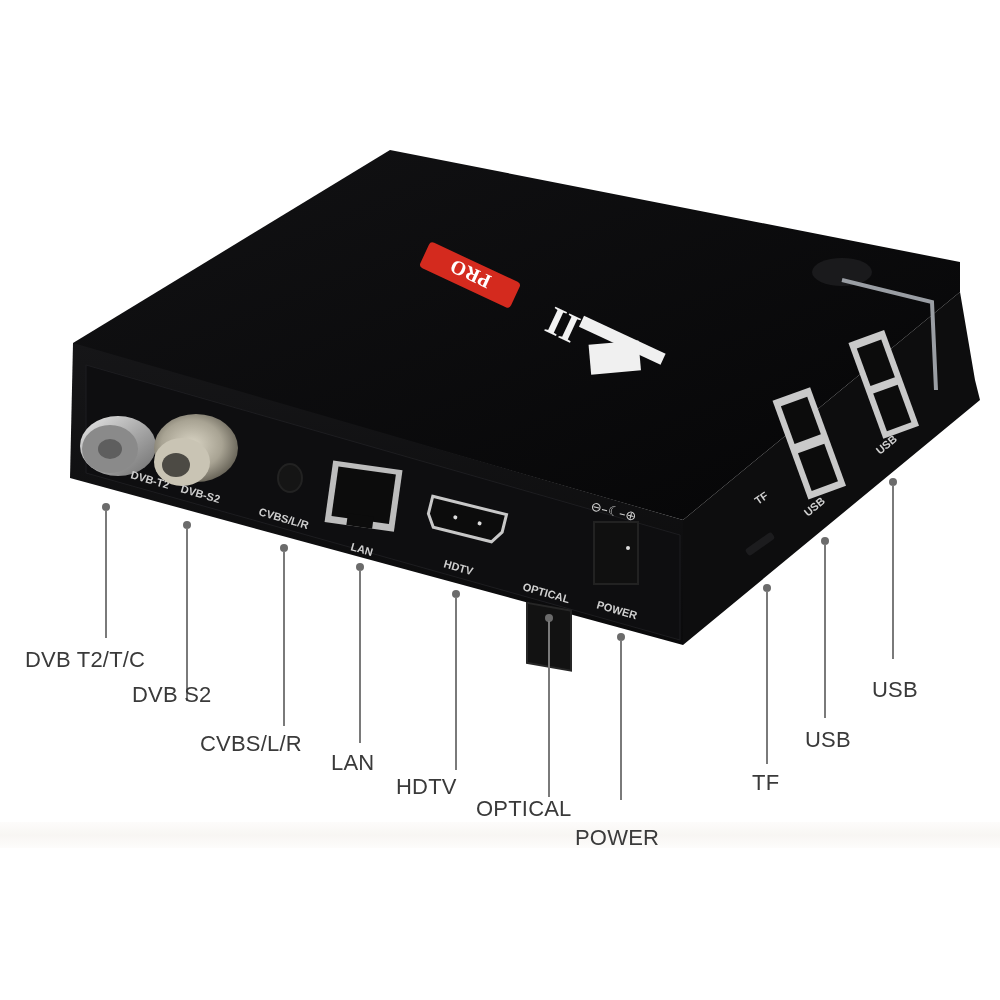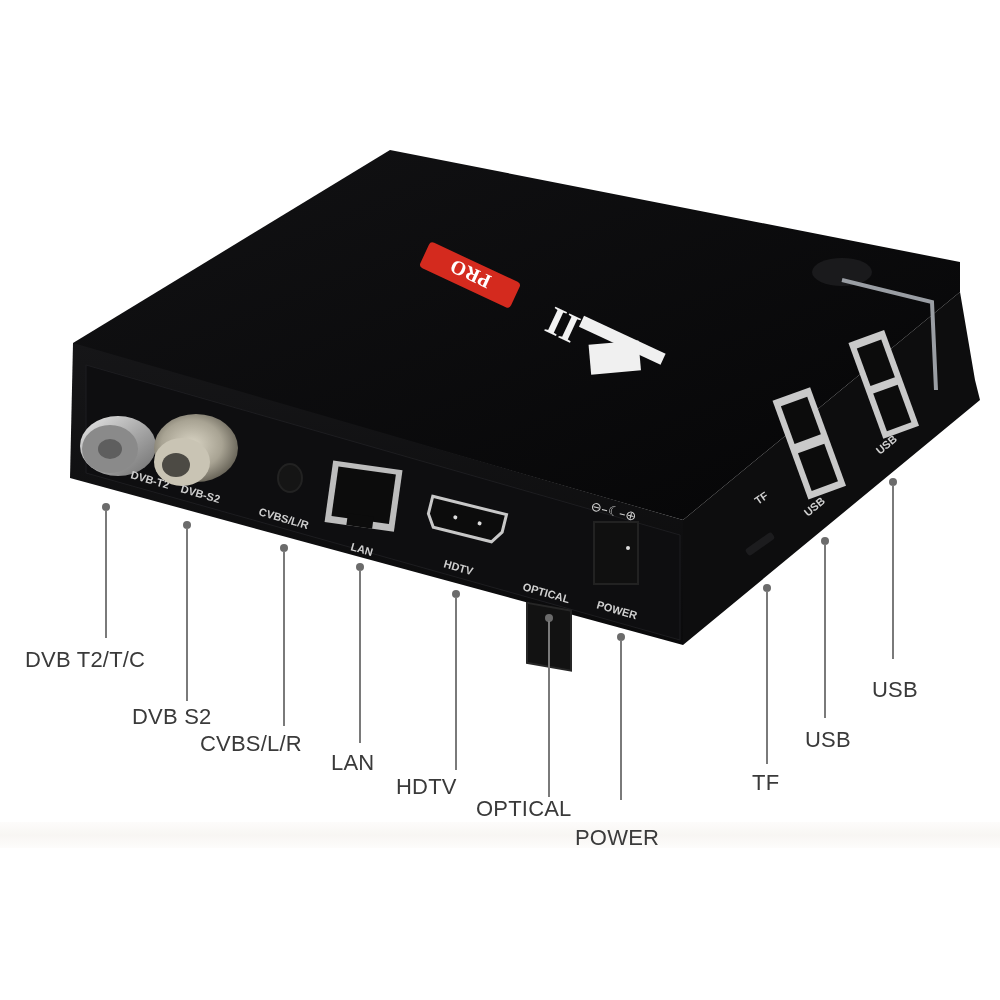--- a/index.html
+++ b/index.html
@@ -124,21 +124,21 @@
     </g>
     <text class="port-label" x="880" y="455" transform="rotate(-40 880 455)">USB</text>
   </svg>
 
   <div class="dot" style="left:102px;top:503px"></div>
   <div class="leader" style="left:105px;top:510px;height:128px"></div>
   <div class="callout" style="left:25px;top:647px">DVB T2/T/C</div>
 
   <div class="dot" style="left:183px;top:521px"></div>
   <div class="leader" style="left:186px;top:528px;height:173px"></div>
-  <div class="callout" style="left:132px;top:704px">DVB S2</div>
+  <div class="callout" style="left:132px;top:682px">DVB S2</div>
 
   <div class="dot" style="left:280px;top:544px"></div>
   <div class="leader" style="left:283px;top:551px;height:175px"></div>
   <div class="callout" style="left:200px;top:731px">CVBS/L/R</div>
 
   <div class="dot" style="left:356px;top:563px"></div>
   <div class="leader" style="left:359px;top:570px;height:173px"></div>
   <div class="callout" style="left:331px;top:750px">LAN</div>
 
   <div class="dot" style="left:452px;top:590px"></div>

